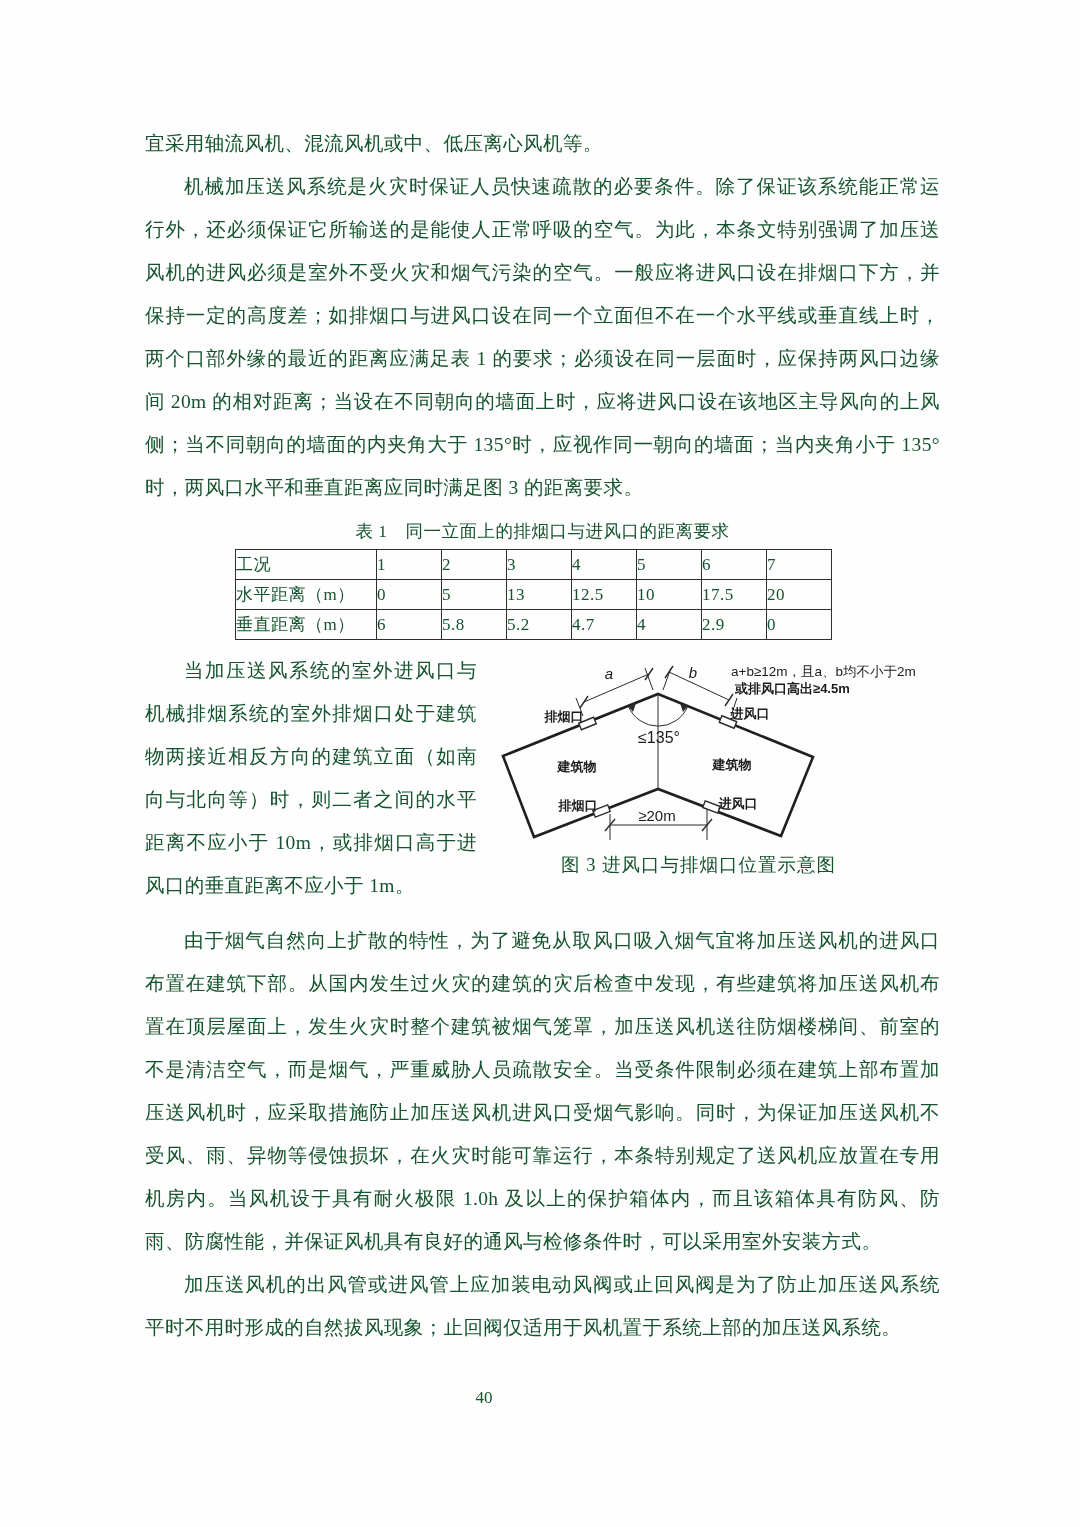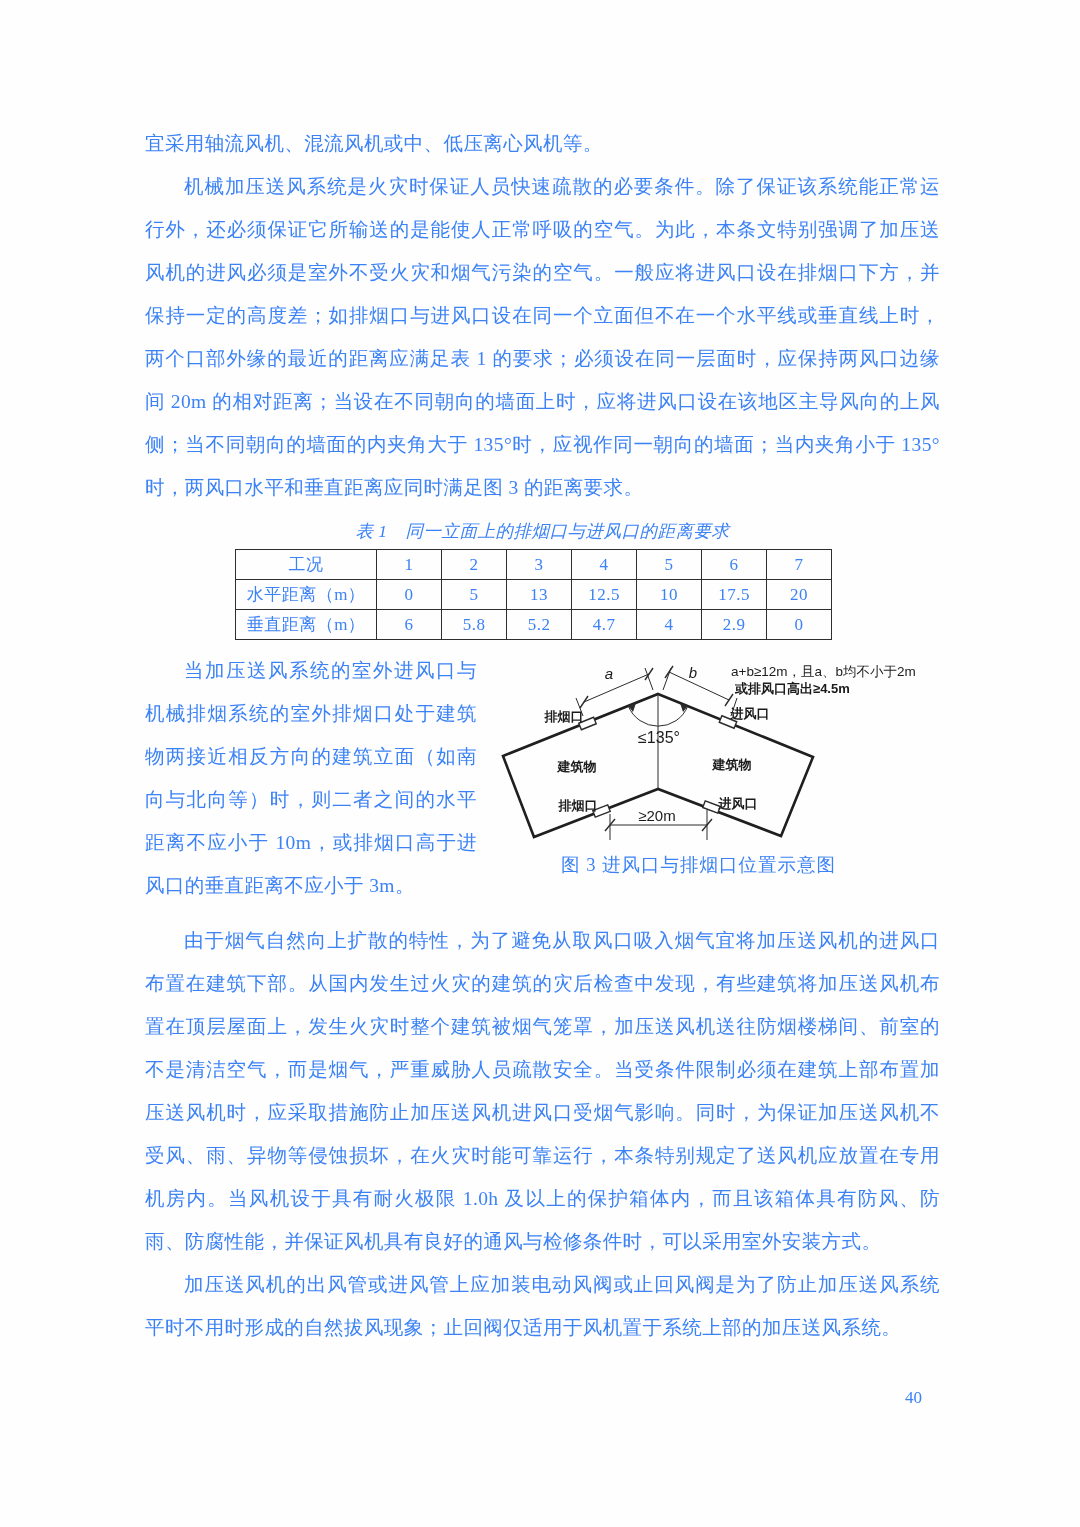--- a/index.html
+++ b/index.html
@@ -1,42 +1,42 @@
 <!DOCTYPE html>
 <html><head>
 <meta charset="utf-8">
 <style>
   html,body{margin:0;padding:0;background:#ddd;}
   .page{
     position:relative;width:1080px;height:1527px;background:#fefefe;
-    font-family:"Liberation Serif","DejaVu Serif",serif;color:#3b82f6;
+    font-family:"Liberation Serif","DejaVu Serif",serif;color:#14532d;
     overflow:hidden;margin:0 auto;
   }
   .content{position:absolute;left:145px;top:122px;width:795px;}
   .para{
     font-size:19.5px;line-height:43px;text-align:justify;
     letter-spacing:0.4px;margin:0;
   }
   .indent{text-indent:2em;}
-  .tbl-title{font-size:17.5px;text-align:center;margin-top:10px;width:795px;letter-spacing:0.5px;font-style:italic;}
+  .tbl-title{font-size:17.5px;text-align:center;margin-top:10px;width:795px;letter-spacing:0.5px;}
   table.t1{border-collapse:collapse;margin:6px 0 0 90px;}
   .t1 td{
-    border:1.3px solid #2e2e2e;height:29px;text-align:center;
+    border:1.3px solid #2e2e2e;height:29px;
     font-size:17px;padding:0;letter-spacing:0.5px;
   }
   .t1 td.c0{width:140px;}
   .t1 td.cv{width:64px;}
   .note{font-size:17.5px;margin:8px 0 0 90px;letter-spacing:0.5px;}
   .fig-row{display:flex;margin-top:9px;}
   .fig-left{width:334px;margin-right:14px;}
   .fig-right{width:449px;position:relative;padding-top:3px;}
   .fig-right svg{display:block;}
   .fig-caption{font-size:18.5px;text-align:center;padding-right:34px;letter-spacing:1px;}
   .p-after{margin-top:12px;}
-  .page-num{position:absolute;left:0;top:1388px;width:922px;text-align:right;font-size:17px;}
+  .page-num{position:absolute;left:0;top:1388px;width:922px;text-align:center;font-size:17px;padding-left:23px;}
   .cad{font-family:"Liberation Sans","DejaVu Sans",sans-serif;}
   svg text{fill:#1b1b1b;}
   svg .lbl{font-size:13px;font-weight:bold;}
   svg .thin{stroke:#2b2b2b;stroke-width:1;fill:none;}
   svg .thick{stroke:#1f1f1f;stroke-width:2.6;fill:none;}
   svg .tick{stroke:#2b2b2b;stroke-width:1.4;}
 </style>
 </head>
 <body>
 
@@ -79,21 +79,21 @@
         <td class="cv">4</td>
         <td class="cv">2.9</td>
         <td class="cv">0</td>
       </tr>
     </tbody>
       </table>
 
 
     <div class="fig-row">
       <div class="fig-left">
-        <p class="para indent">当加压送风系统的室外进风口与机械排烟系统的室外排烟口处于建筑物两接近相反方向的建筑立面（如南向与北向等）时，则二者之间的水平距离不应小于 10m，或排烟口高于进风口的垂直距离不应小于 3m。</p>
+        <p class="para indent">当加压送风系统的室外进风口与机械排烟系统的室外排烟口处于建筑物两接近相反方向的建筑立面（如南向与北向等）时，则二者之间的水平距离不应小于 10m，或排烟口高于进风口的垂直距离不应小于 1m。</p>
       </div>
       <div class="fig-right">
         <svg width="449" height="200" viewBox="0 0 449 200">
 
           <polygon class="thick" points="167,42 322,105 290,184 167,137 43,185 12,104"></polygon>
           <line class="thin" x1="167" y1="42" x2="167" y2="137"></line>
 
           <line class="thin" x1="93" y1="50" x2="158" y2="22"></line>
           <line class="tick" x1="89" y1="56" x2="97" y2="44"></line>
           <line class="tick" x1="154" y1="28" x2="162" y2="16"></line>

